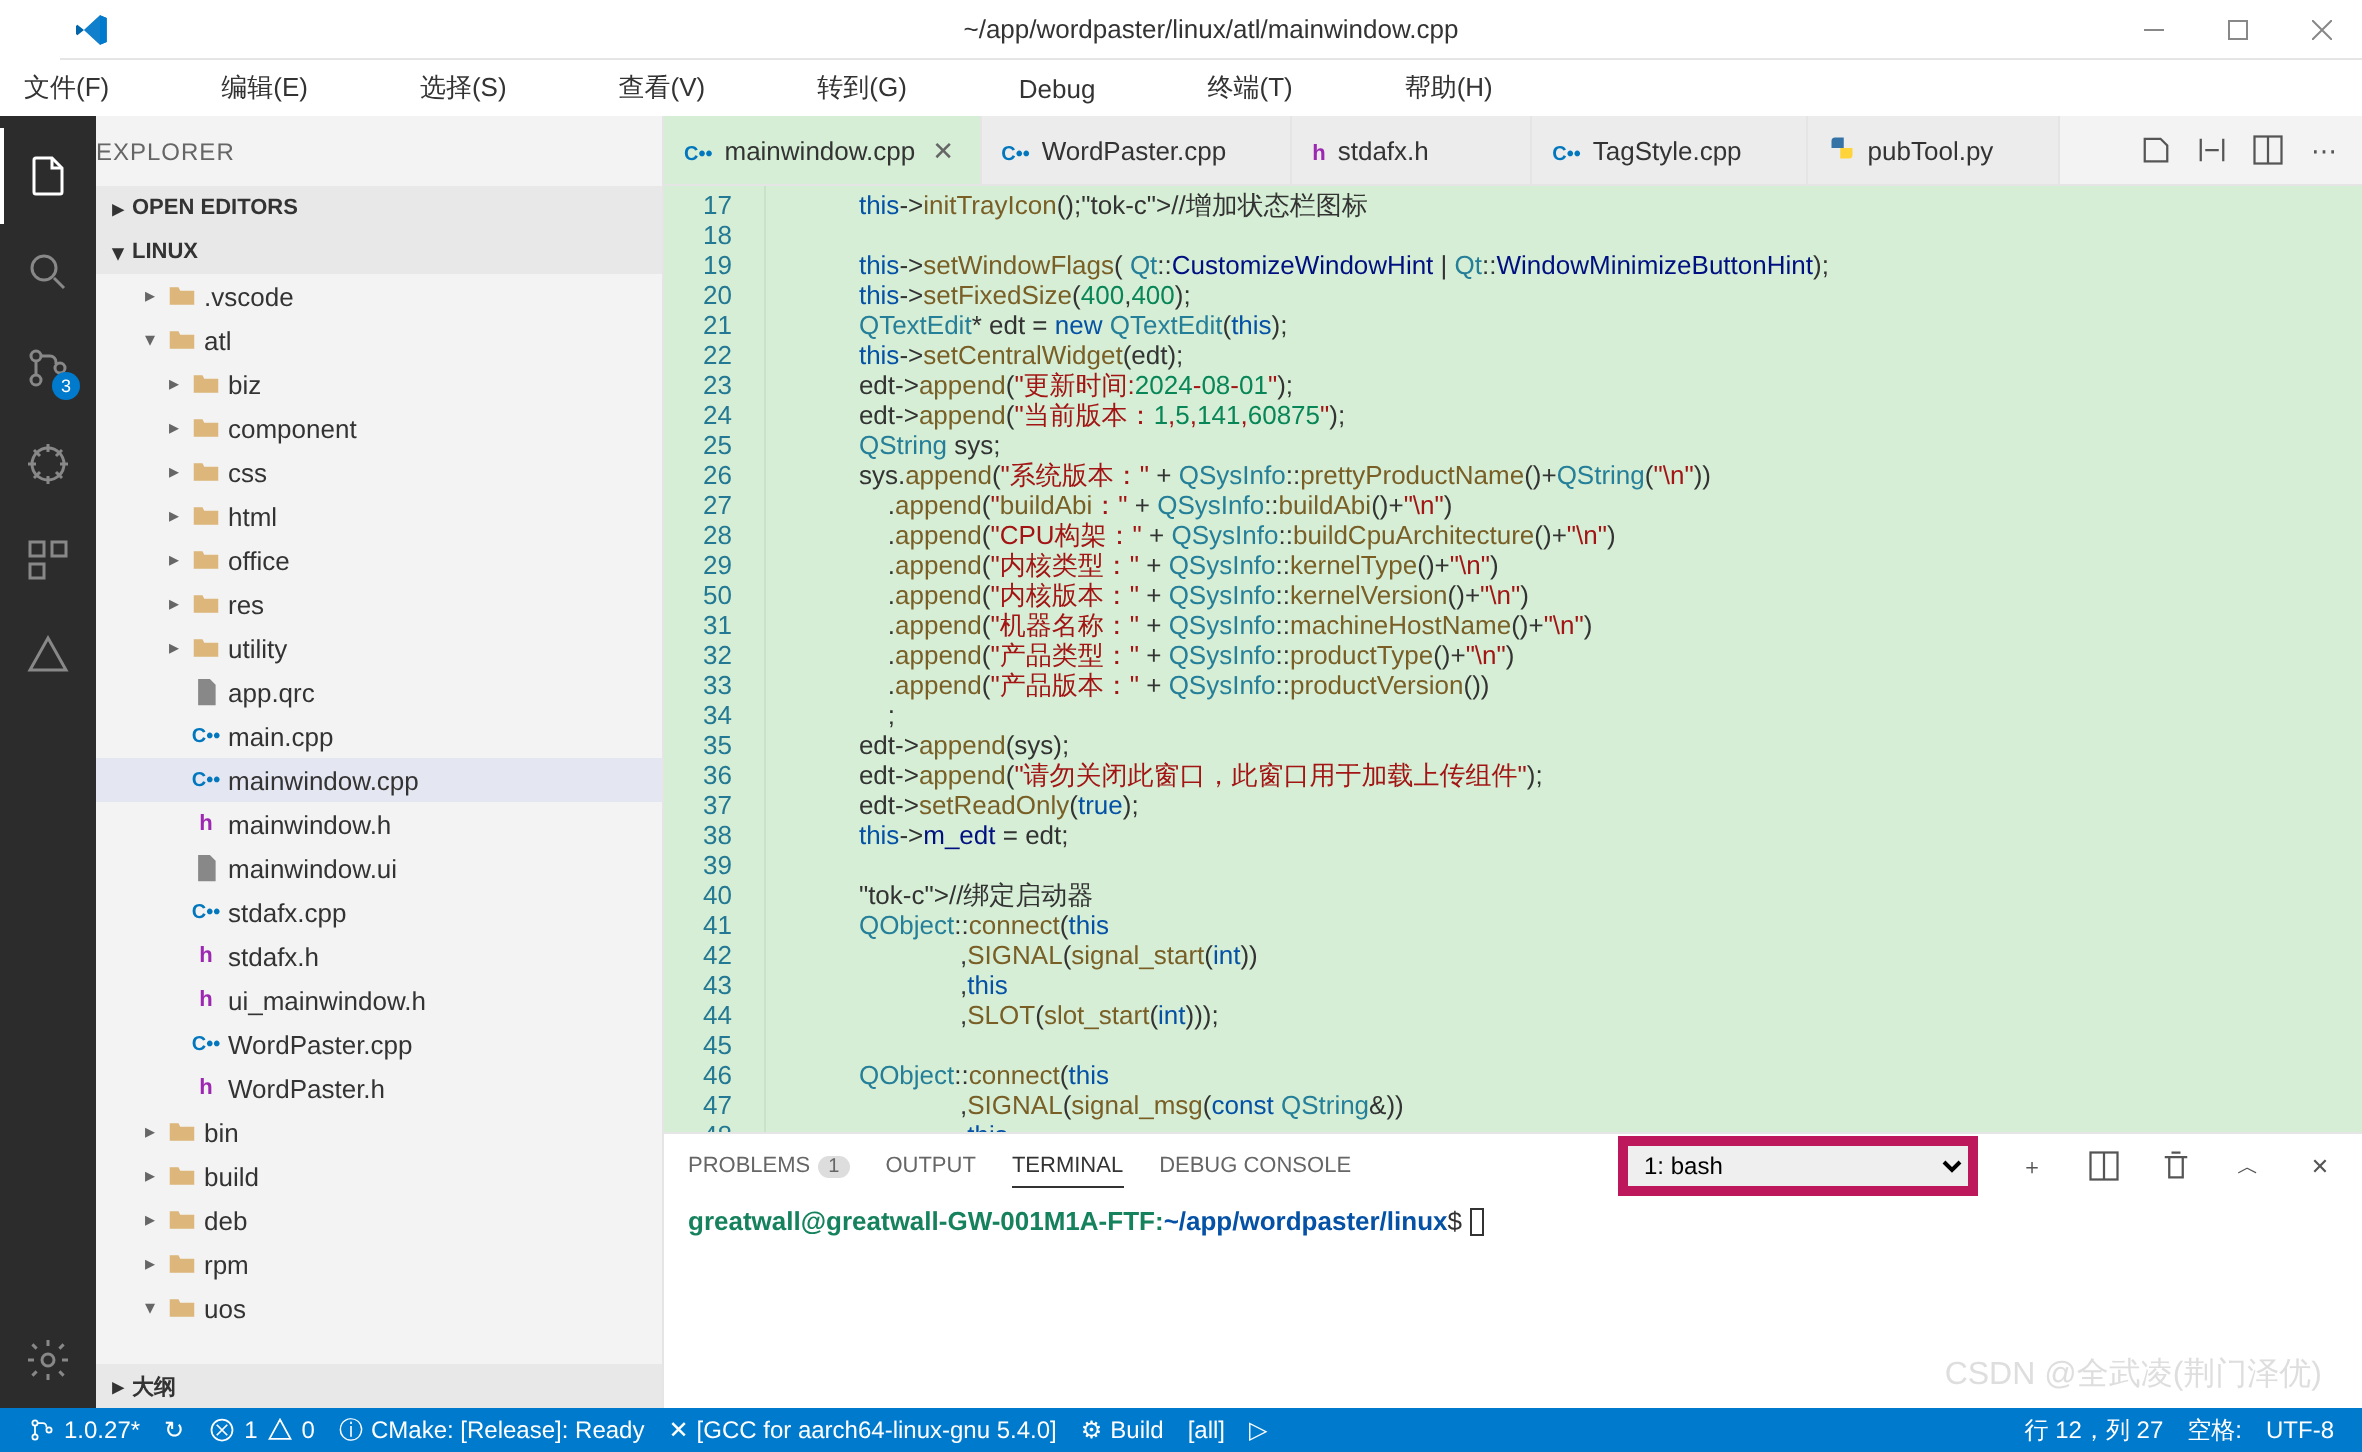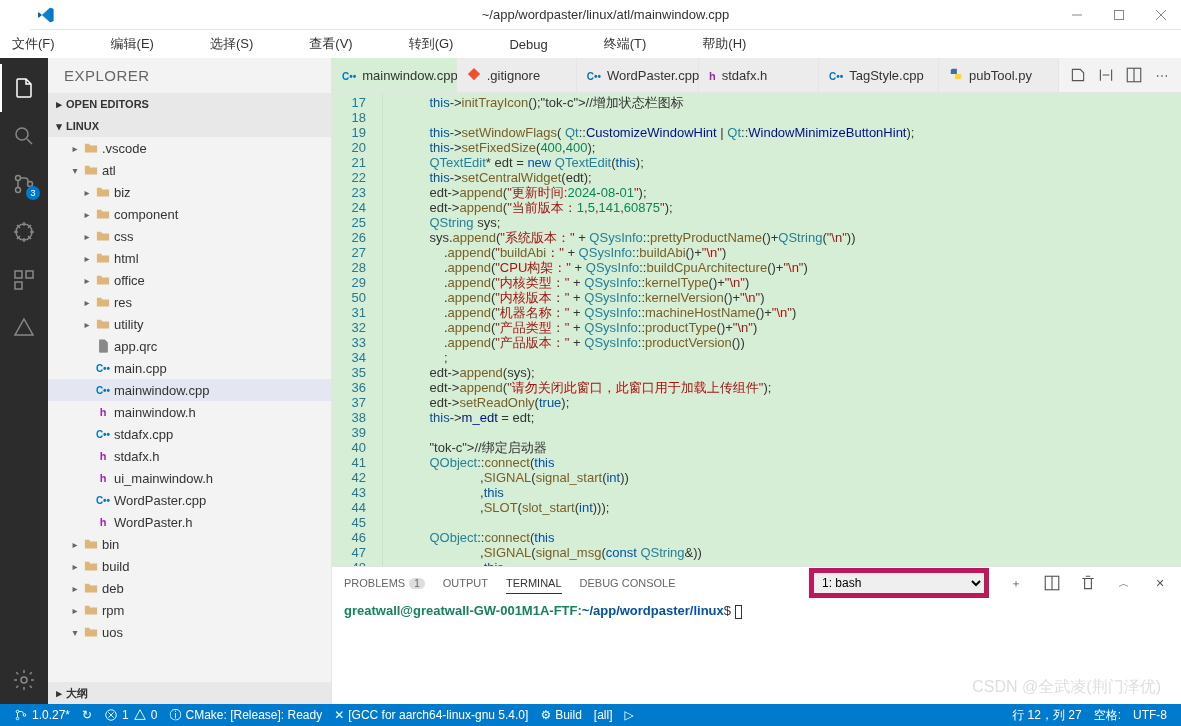--- a/index.html
+++ b/index.html
@@ -13,21 +13,21 @@
 .menubar .menu-item { padding: 4px 8px; cursor: pointer; }
 .main { flex: 1; display: flex; overflow: hidden; }
 .activitybar { width: 48px; background: #2c2c2c; display: flex; flex-direction: column; align-items: center; padding-top: 6px; }
 .activitybar .act-icon { width: 48px; height: 48px; display: flex; align-items: center; justify-content: center; color: #888; cursor: pointer; position: relative; }
 .activitybar .act-icon.active { color: #fff; }
 .activitybar .act-icon.active::before { content: ""; position: absolute; left: 0; top: 0; bottom: 0; width: 2px; background: #fff; }
 .activitybar .act-icon svg { width: 24px; height: 24px; }
 .activitybar .spacer { flex: 1; }
 .act-badge { position: absolute; bottom: 8px; right: 8px; background: #007acc; color: #fff; font-size: 9px; border-radius: 8px; min-width: 14px; height: 14px; display:flex; align-items:center; justify-content:center; padding:0 3px;}
 .sidebar { width: 284px; background: #f3f3f3; border-right: 1px solid #e5e5e5; display: flex; flex-direction: column; overflow: hidden; }
-.sidebar-title { height: 35px; display: flex; align-items: center; padding: 0 16px; color: #666; font-size: 15px; text-transform: uppercase; letter-spacing: 0.5px; }
+.sidebar-title { height: 35px; display: flex; align-items: center; padding: 0 0; color: #666; font-size: 12px; text-transform: uppercase; letter-spacing: 0.5px; }
 .section-header { height: 22px; display: flex; align-items: center; padding: 0 4px; background: #e8e8e8; font-size: 11px; font-weight: bold; text-transform: uppercase; cursor: pointer; }
 .section-header .chev { width: 14px; text-align: center; }
 .tree { flex: 1; overflow-y: auto; overflow-x: hidden; font-size: 13px; }
 .tree-row { height: 22px; display: flex; align-items: center; padding-right: 6px; cursor: pointer; white-space: nowrap; }
 .tree-row.selected { background: #e4e6f1; }
 .tree-row .indent { display: inline-block; }
 .tree-row .twisty { width: 14px; text-align: center; color: #666; font-size: 10px; }
 .tree-row .ficon { width: 18px; display: inline-flex; align-items: center; justify-content: center; }
 .tree-row .fname { margin-left: 2px; }
 .ficon svg { width: 14px; height: 14px; }
@@ -297,20 +297,30 @@
           <span class="twisty"></span>
           <span class="ficon">
             <span class="col-h">h</span>
           </span>
           <span class="fname">mainwindow.h</span>
         </div>
         <div class="tree-row">
           <span class="indent" style="width:32px"></span>
           <span class="twisty"></span>
           <span class="ficon">
+            <svg viewBox="0 0 16 16">
+              <path class="col-txt" fill="none" stroke="#888" d="M4 1h6l3 3v11H4z"></path>
+            </svg>
+          </span>
+          <span class="fname">mainwindow.ui</span>
+        </div>
+        <div class="tree-row">
+          <span class="indent" style="width:32px"></span>
+          <span class="twisty"></span>
+          <span class="ficon">
             <span class="col-cpp">C••</span>
           </span>
           <span class="fname">stdafx.cpp</span>
         </div>
         <div class="tree-row">
           <span class="indent" style="width:32px"></span>
           <span class="twisty"></span>
           <span class="ficon">
             <span class="col-h">h</span>
           </span>
@@ -396,27 +406,20 @@
         <span>大纲</span>
       </div>
   </div>
 
   <div class="editor-area">
     <div class="tabsbar">
       <div class="tabs" id="tabs">
           <div class="tab active">
             <span class="ficon"><span class="col-cpp">C••</span></span>
             <span>mainwindow.cpp</span>
-            <span class="close">✕</span>
-          </div>
-          <div class="tab">
-            <span class="ficon"><svg width="14" height="14" viewBox="0 0 16 16">
-                <path class="col-git" d="M8 1l7 7-7 7-7-7 7-7z"></path>
-              </svg></span>
-            <span>.gitignore</span>
             <span class="close">✕</span>
           </div>
           <div class="tab">
             <span class="ficon"><span class="col-cpp">C••</span></span>
             <span>WordPaster.cpp</span>
             <span class="close">✕</span>
           </div>
           <div class="tab">
             <span class="ficon"><span class="col-h">h</span></span>
             <span>stdafx.h</span>

